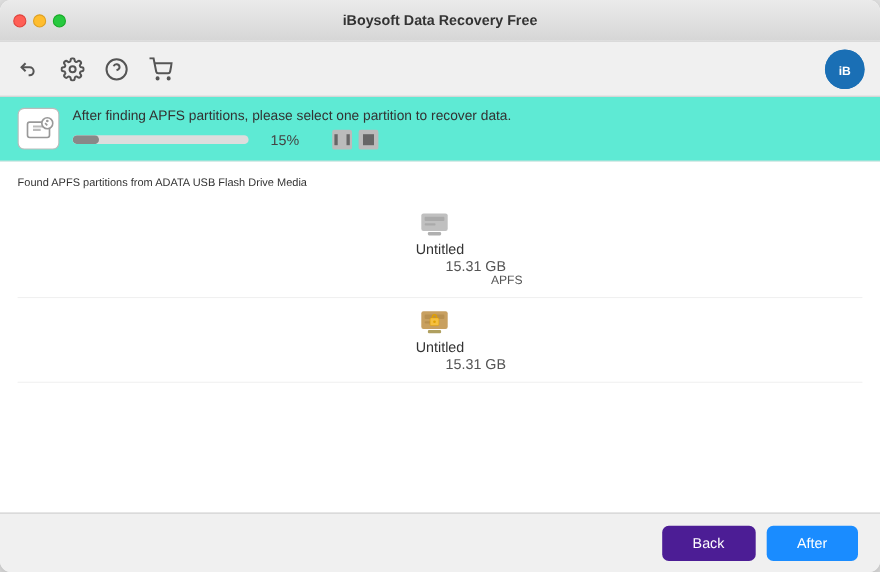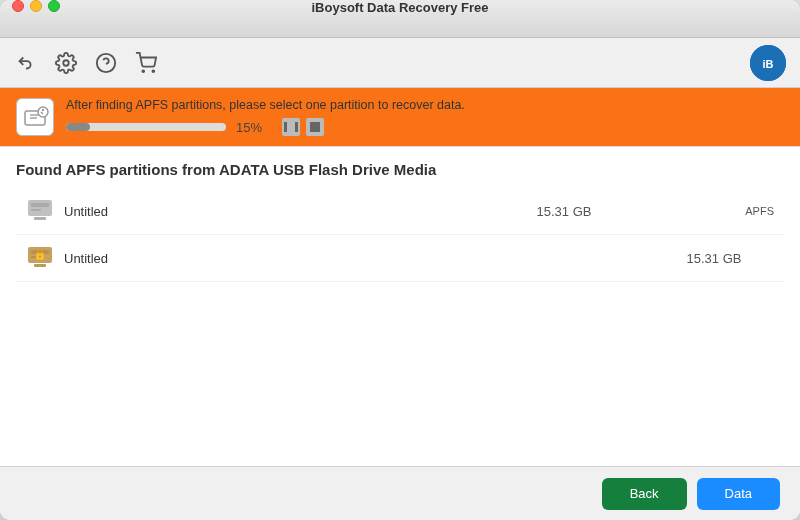--- a/index.html
+++ b/index.html
@@ -21,21 +21,21 @@
       display: flex;
       flex-direction: column;
       overflow: hidden;
     }
 
     
     .title-bar {
       background: linear-gradient(to bottom, #ebebeb, #d6d6d6);
       height: 38px;
       display: flex;
-      align-items: flex-start;
+      align-items: center;
       justify-content: center;
       position: relative;
       border-bottom: 1px solid #c0c0c0;
       flex-shrink: 0;
       border-radius: 10px 10px 0 0;
     }
 
     .traffic-lights {
       position: absolute;
       left: 12px;
@@ -107,21 +107,21 @@
       display: flex;
       align-items: center;
       justify-content: center;
       color: white;
       font-size: 10px;
       font-weight: bold;
     }
 
     
     .status-bar {
-      background: #f97316;
+      background: #5eead4;
       padding: 10px 16px 10px 16px;
       border-bottom: 1px solid #e0e0e0;
       display: flex;
       align-items: center;
       gap: 12px;
       flex-shrink: 0;
     }
 
     .scan-icon-box {
       width: 38px;
@@ -141,21 +141,21 @@
 
     .status-text {
       font-size: 12.5px;
       color: #333;
       margin-bottom: 6px;
     }
 
     .progress-row {
       display: flex;
       align-items: center;
-      gap: 10px;
+      gap: 20px;
     }
 
     .progress-bar-container {
       width: 160px;
       height: 8px;
       background: #ddd;
       border-radius: 4px;
       overflow: hidden;
     }
 
@@ -213,58 +213,59 @@
 
     
     .main-content {
       flex: 1;
       background: white;
       padding: 14px 16px;
       overflow-y: auto;
     }
 
     .section-title {
-      font-size: 15px;
+      font-size: 10px;
       color: #333;
       margin-bottom: 10px;
-      font-weight: 700;
+      font-weight: 400;
     }
 
     .partition-table {
       width: 100%;
       border-collapse: collapse;
     }
 
     .partition-row {
       display: flex;
       align-items: center;
       padding: 9px 10px;
       border-bottom: 1px solid #f0f0f0;
       cursor: pointer;
+      flex-direction: column;
     }
 
     .partition-icon {
       width: 28px;
       height: 28px;
       margin-right: 10px;
       flex-shrink: 0;
       position: relative;
     }
 
     .partition-name {
       font-size: 13px;
       color: #333;
       flex: 1;
     }
 
     .partition-size {
       font-size: 13px;
       color: #555;
       width: 120px;
-      text-align: center;
+      text-align: right;
     }
 
     .partition-type {
       font-size: 11px;
       color: #555;
       width: 150px;
       text-align: right;
     }
 
     
@@ -285,21 +286,21 @@
       padding: 0 28px;
       border-radius: 6px;
       font-size: 13px;
       font-weight: 500;
       cursor: pointer;
       border: none;
       outline: none;
     }
 
     .btn-back {
-      background: #15803d;
+      background: #4c1d95;
       color: white;
       margin-left: 16px;
     }
 
     .btn-next {
       background: #1a8cff;
       color: white;
     }
   </style>
 </head>
@@ -412,16 +413,16 @@
           </svg>
         </div>
         <span class="partition-name">Untitled</span>
         <span class="partition-size">15.31 GB</span>
       </div>
     </div>
   </div>
 
   <div class="footer">
     <button class="btn btn-back">Back</button>
-    <button class="btn btn-next">Data</button>
+    <button class="btn btn-next">After</button>
   </div>
 
 </div>
 
 </body></html>

